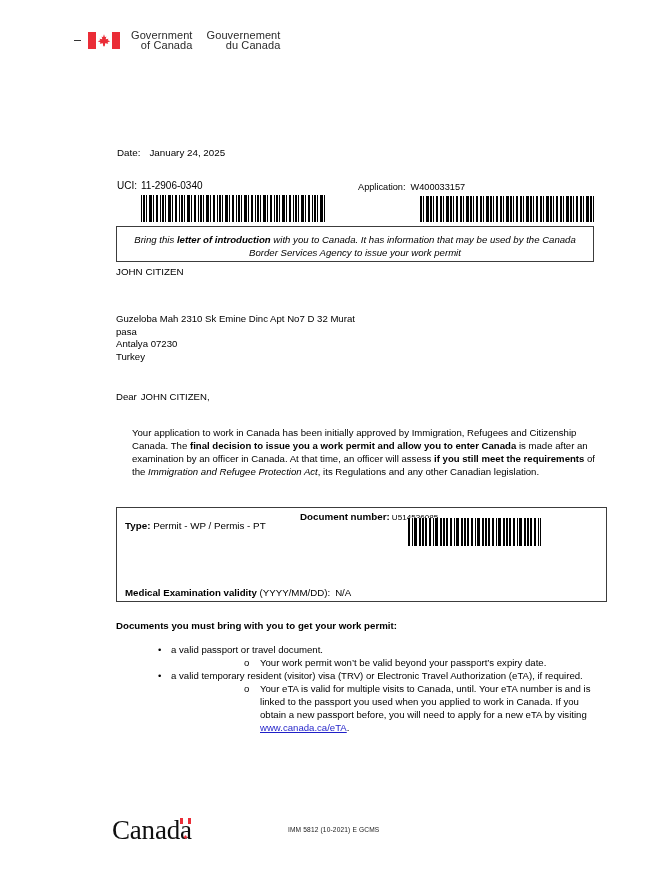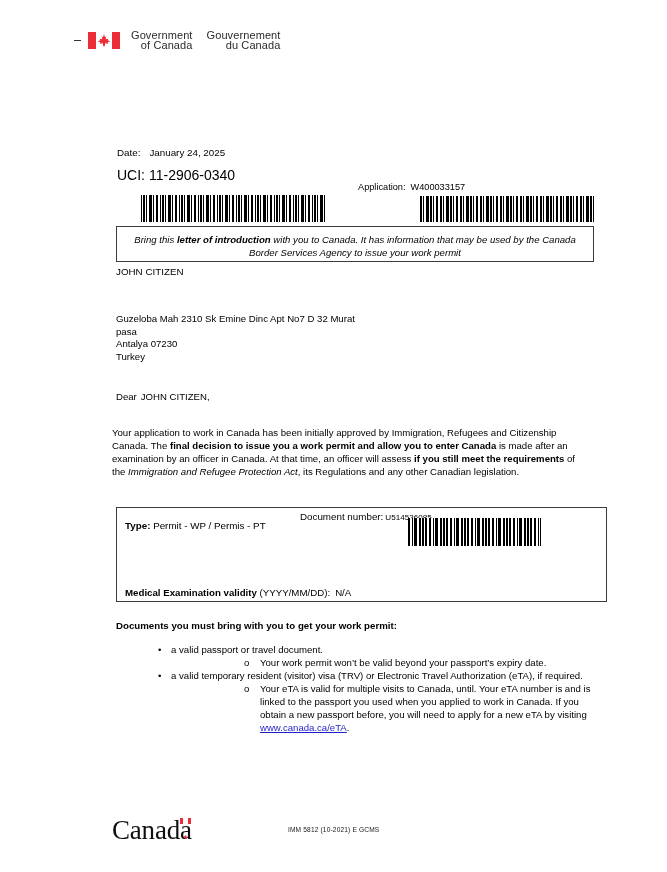--- a/index.html
+++ b/index.html
@@ -81,22 +81,22 @@
     left: 117px;
     top: 147px;
     font-size: 9.8px;
     white-space: nowrap;
   }
   .date-line .val { margin-left: 9px; }
 
   .uci-line {
     position: absolute;
     left: 117px;
-    top: 167px;
-    font-size: 14px;
+    top: 180px;
+    font-size: 10px;
     white-space: nowrap;
   }
   .uci-line .val { margin-left: 4px; }
 
   .app-line {
     position: absolute;
     left: 358px;
     top: 182px;
     font-size: 9.2px;
     white-space: nowrap;
@@ -173,21 +173,21 @@
   .salutation {
     position: absolute;
     left: 116px;
     top: 391px;
     font-size: 9.6px;
   }
   .salutation .nm { margin-left: 4px; }
 
   .body-para {
     position: absolute;
-    left: 112px;
+    left: 132px;
     top: 427px;
     width: 478px;
     font-size: 9.6px;
     line-height: 12.9px;
     text-align: left;
   }
   .body-para b { font-weight: bold; }
   .body-para i { font-style: italic; }
 
   
@@ -209,21 +209,21 @@
     text-align: center;
   }
   .details-box .type-row b { font-weight: bold; }
   .details-box .docnum-row {
     position: absolute;
     left: 183px;
     top: 3px;
     font-size: 9.8px;
     white-space: nowrap;
   }
-  .details-box .docnum-row b { font-weight: normal; }
+  .details-box .docnum-row b { font-weight: bold; }
   .details-box .docnum-row .val { font-size: 8.1px; margin-left: 2px; }
   .details-box .validity-loi {
     position: absolute;
     left: 8px;
     top: 60px;
     font-size: 9.7px;
     white-space: nowrap;
   }
   .details-box .validity-med {
     position: absolute;

